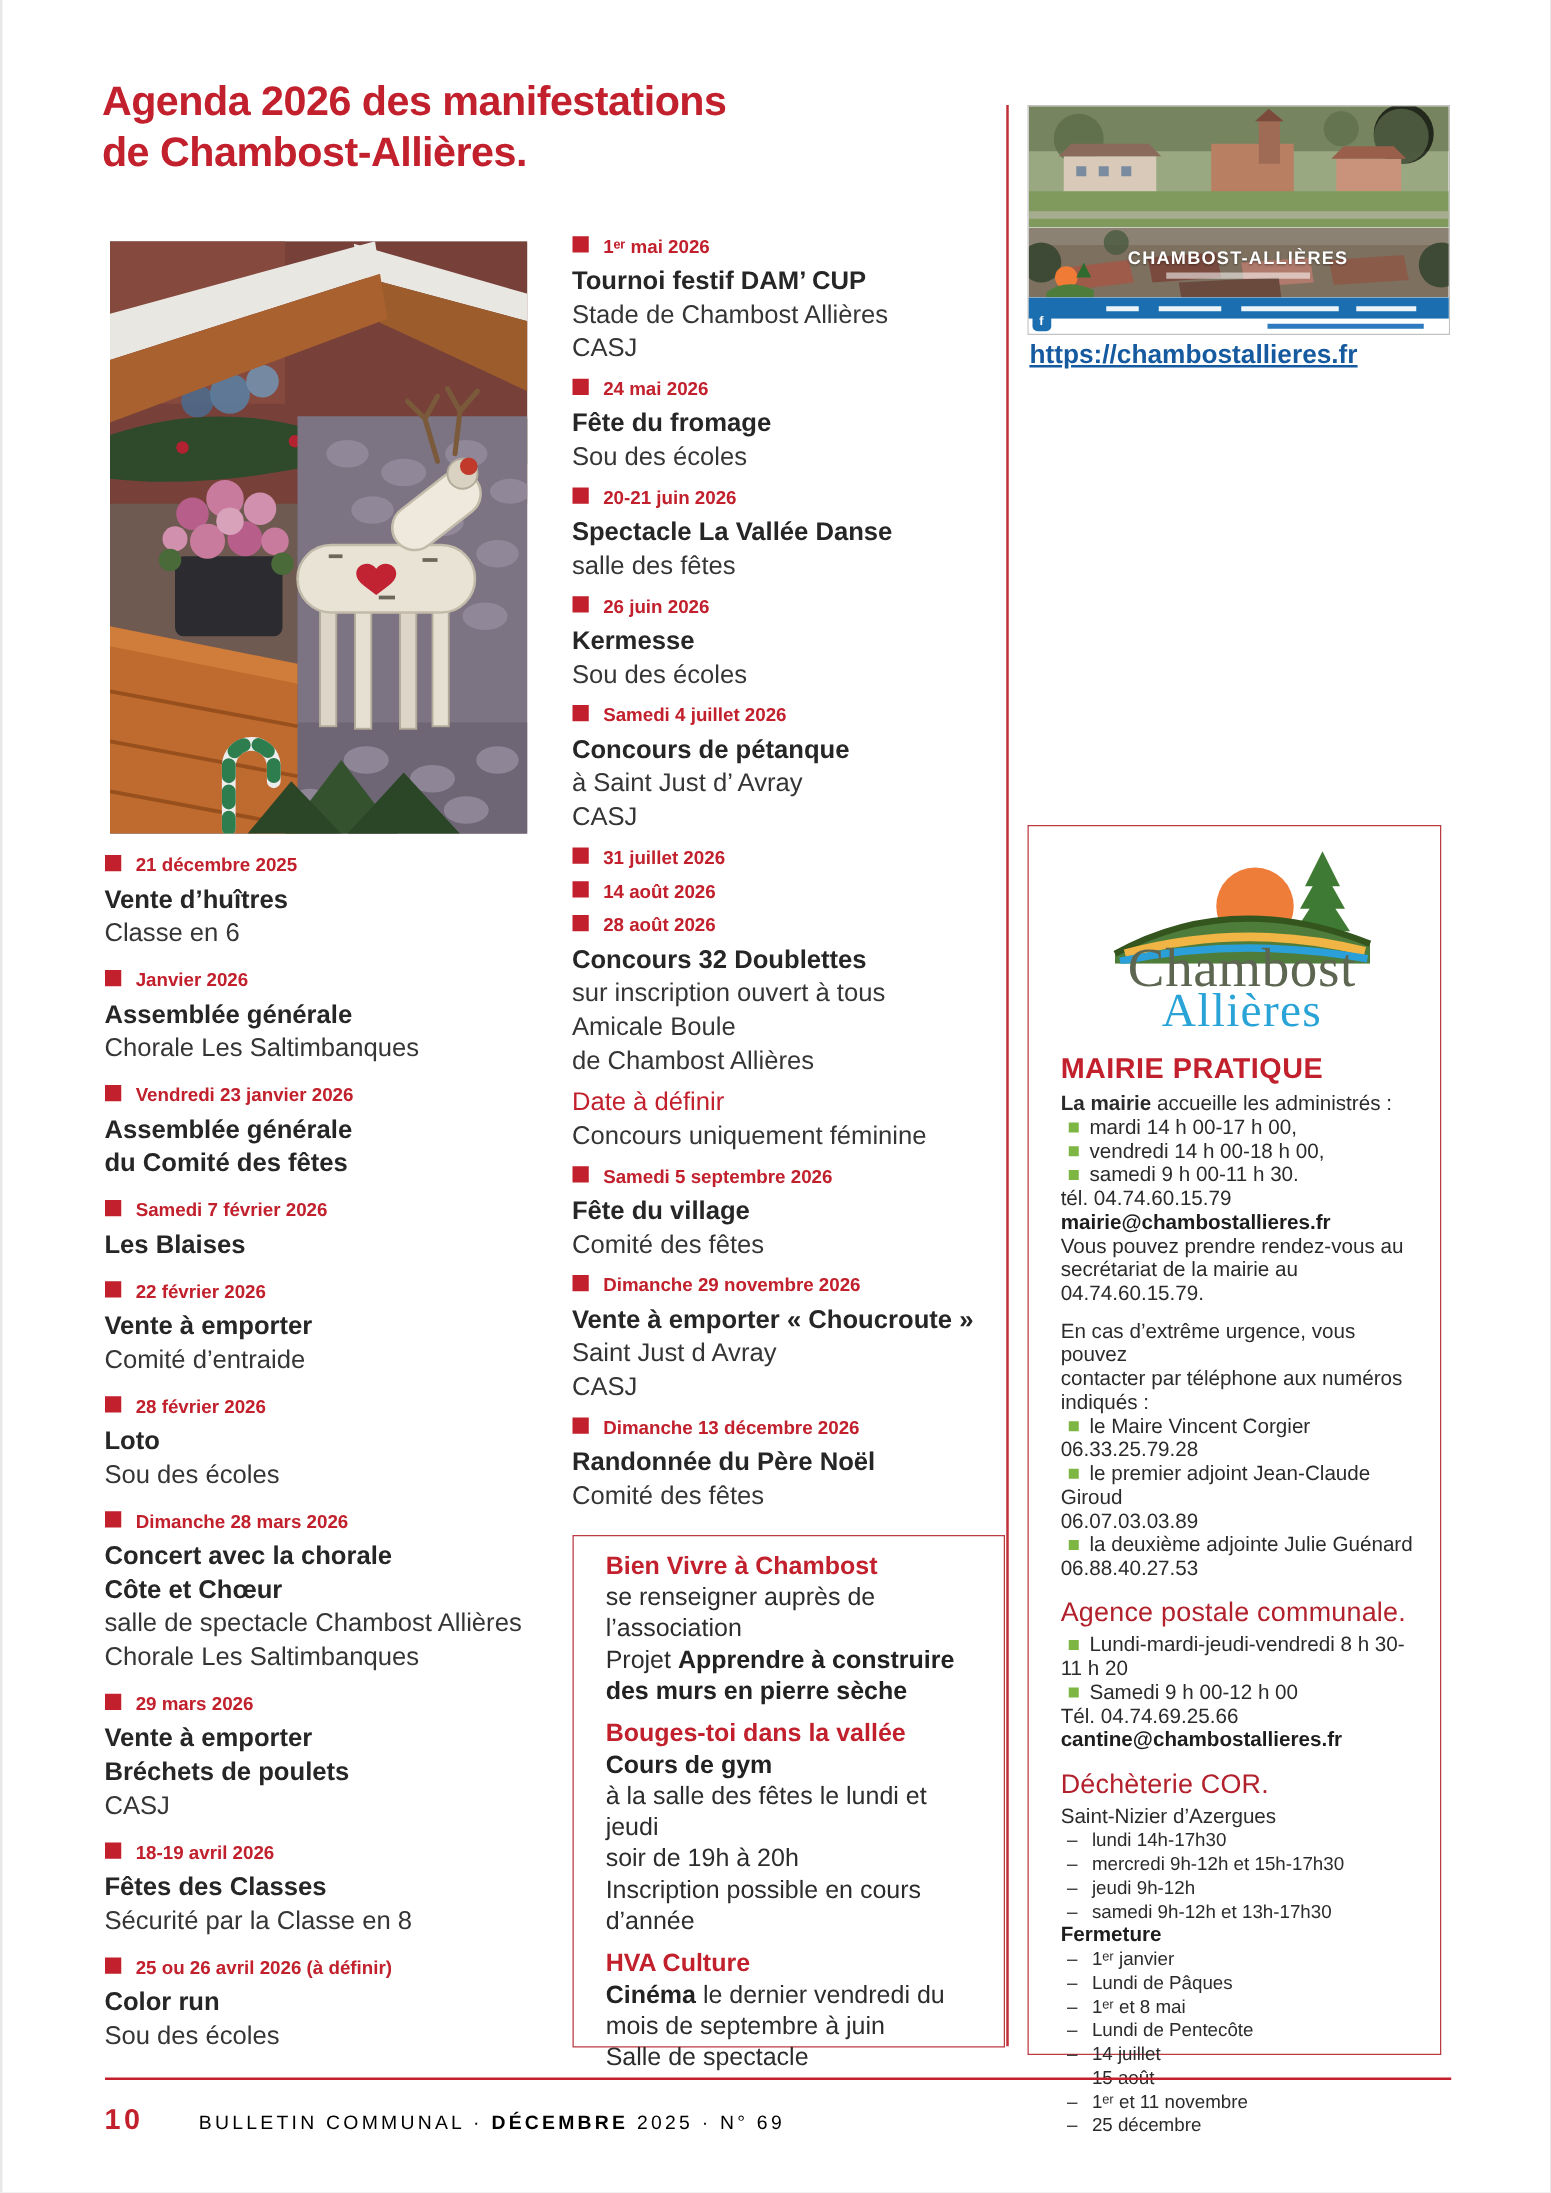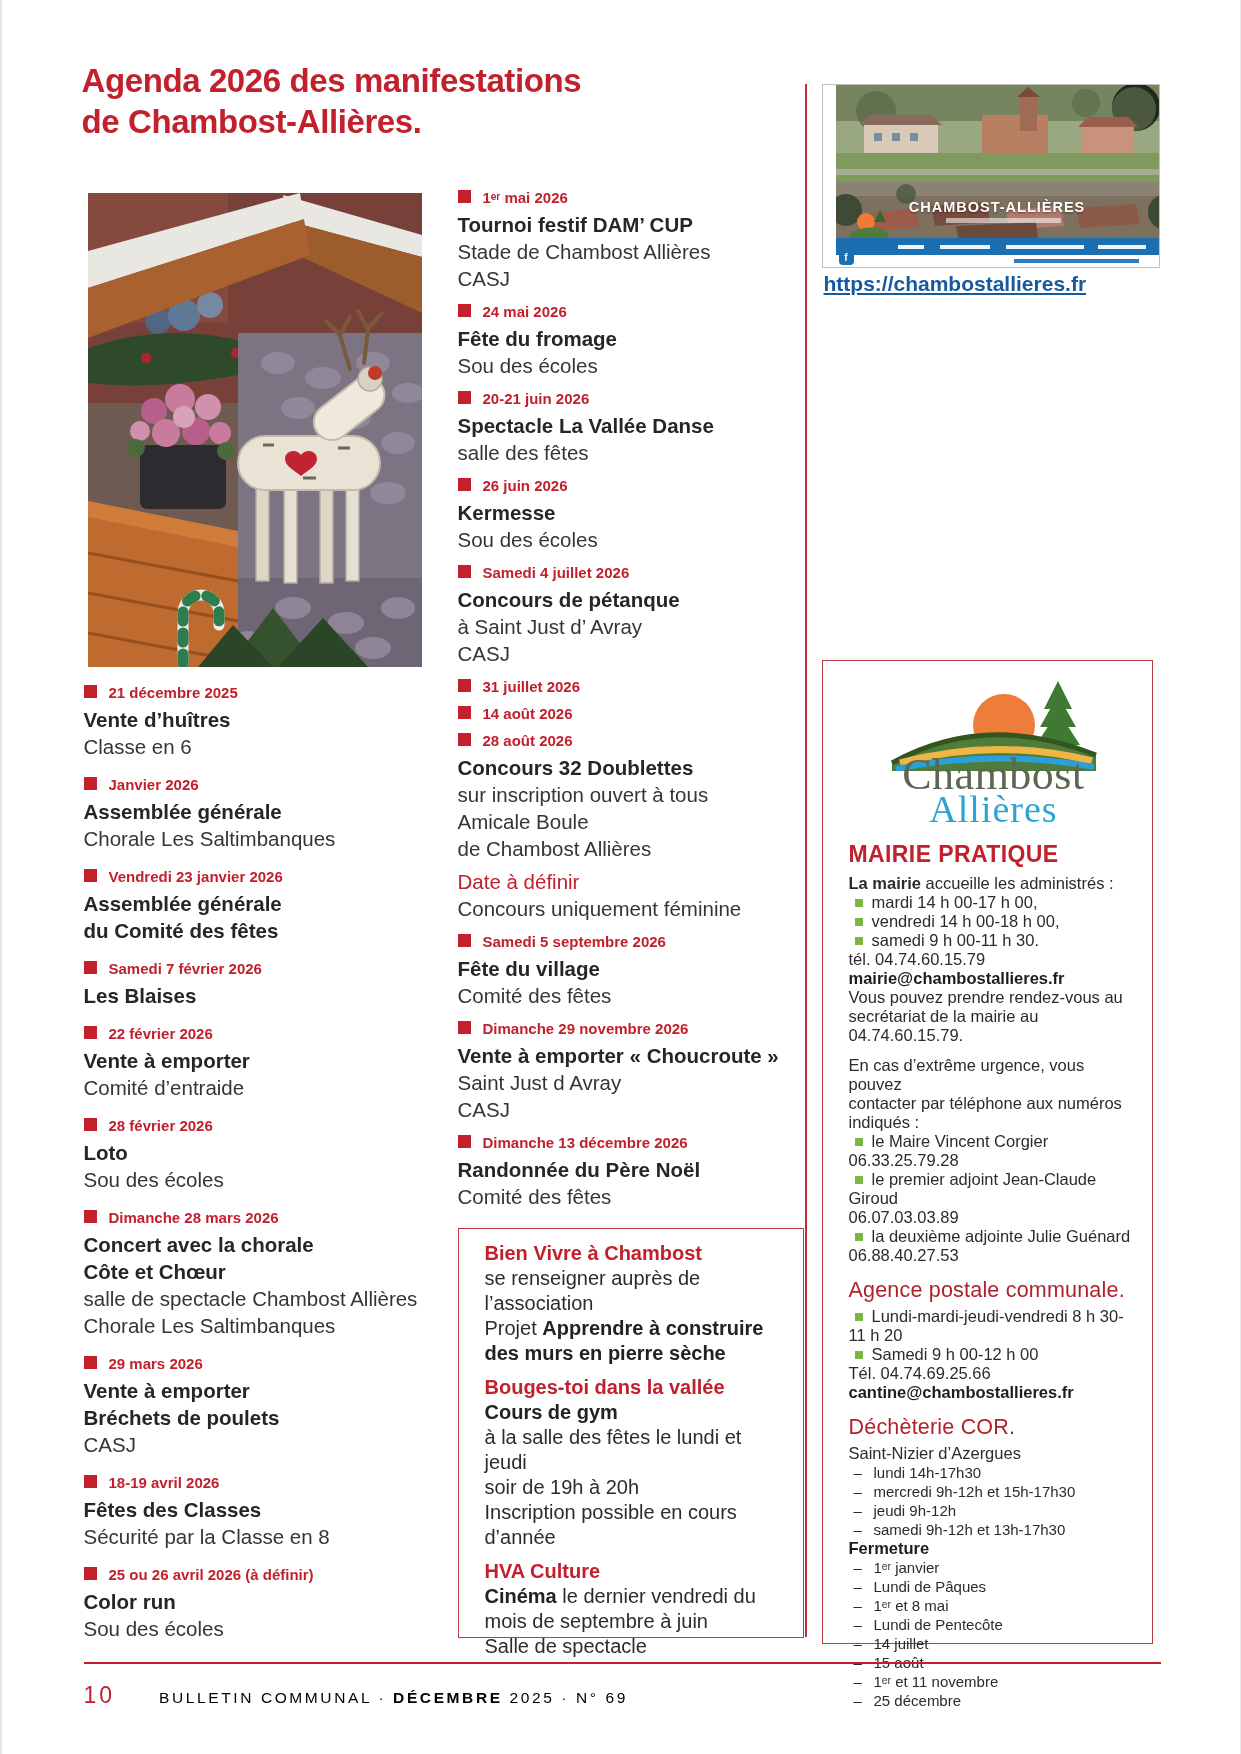--- a/index.html
+++ b/index.html
@@ -32,21 +32,21 @@
   .assoc-item{margin-bottom:9px;}
   .assoc-h{font-size:20px;line-height:25px;font-weight:bold;color:#c1202c;margin:0;}
   .assoc-p{font-size:20px;line-height:25px;margin:0;color:#2c2c2c;white-space:pre-line;}
   .assoc-p b{color:#222;}
 
   
   .divider{position:absolute;left:803px;top:84px;width:2px;height:1553px;background:#c13038;}
 
   
   .shot{position:absolute;left:820px;top:84px;width:338px;height:184px;box-sizing:border-box;
-        border:1px solid #c2c2c2;background:#fff;padding-left:13px;}
+        border:1px solid #c2c2c2;background:#fff;}
   .shot-p1{position:relative;height:97px;overflow:hidden;}
   .shot-p2{position:relative;height:56px;overflow:hidden;}
   .shot-title{position:absolute;left:0;right:0;top:17px;text-align:center;color:#ffffff;
     font-size:14.5px;font-weight:bold;letter-spacing:1px;text-shadow:0 1px 2px rgba(0,0,0,.45);}
   .shot-subtitle{position:absolute;left:110px;top:36px;width:115px;height:5px;background:rgba(255,255,255,.55);}
   .shot-nav{position:relative;height:17px;background:#1b6fb0;}
   .navbar-item{position:absolute;top:7px;height:4px;background:rgba(255,255,255,.92);}
   .shot-foot{position:relative;height:11px;background:#ffffff;}
   .fb{position:absolute;left:3px;bottom:1px;width:15px;height:15px;border-radius:4px;background:#1b6fb0;
       color:#fff;font-size:10px;font-weight:bold;text-align:center;line-height:15px;}
@@ -72,21 +72,21 @@
   .mt{margin-top:11px;}
   .gl{font-size:16.5px;line-height:19px;color:#2b2b2b;}
   .gsq{display:inline-block;width:8px;height:8px;background:#7db643;margin:0 9px 1px 6px;}
   .dash{list-style:none;margin:0;padding:0;}
   .dash li{position:relative;font-size:15px;line-height:19px;color:#2b2b2b;padding-left:25px;}
   .dash li::before{content:"–";position:absolute;left:5px;}
 
   
   .footer-line{position:absolute;left:82px;top:1662px;width:1077px;height:2px;background:#c1202c;}
   .footer{position:absolute;left:82px;top:1682px;display:flex;align-items:baseline;}
-  .footer-num{font-size:23px;font-weight:normal;color:#c1202c;letter-spacing:3px;}
+  .footer-num{font-size:23px;font-weight:bold;color:#c1202c;letter-spacing:3px;}
   .footer-text{margin-left:44px;font-size:15.5px;letter-spacing:2.6px;color:#000000;}
   .footer-text b{letter-spacing:2.6px;}
 </style>
 </head>
 <body>
 
 <div class="page">
 
   <div class="page-title">
     <div>Agenda 2026 des manifestations</div>

